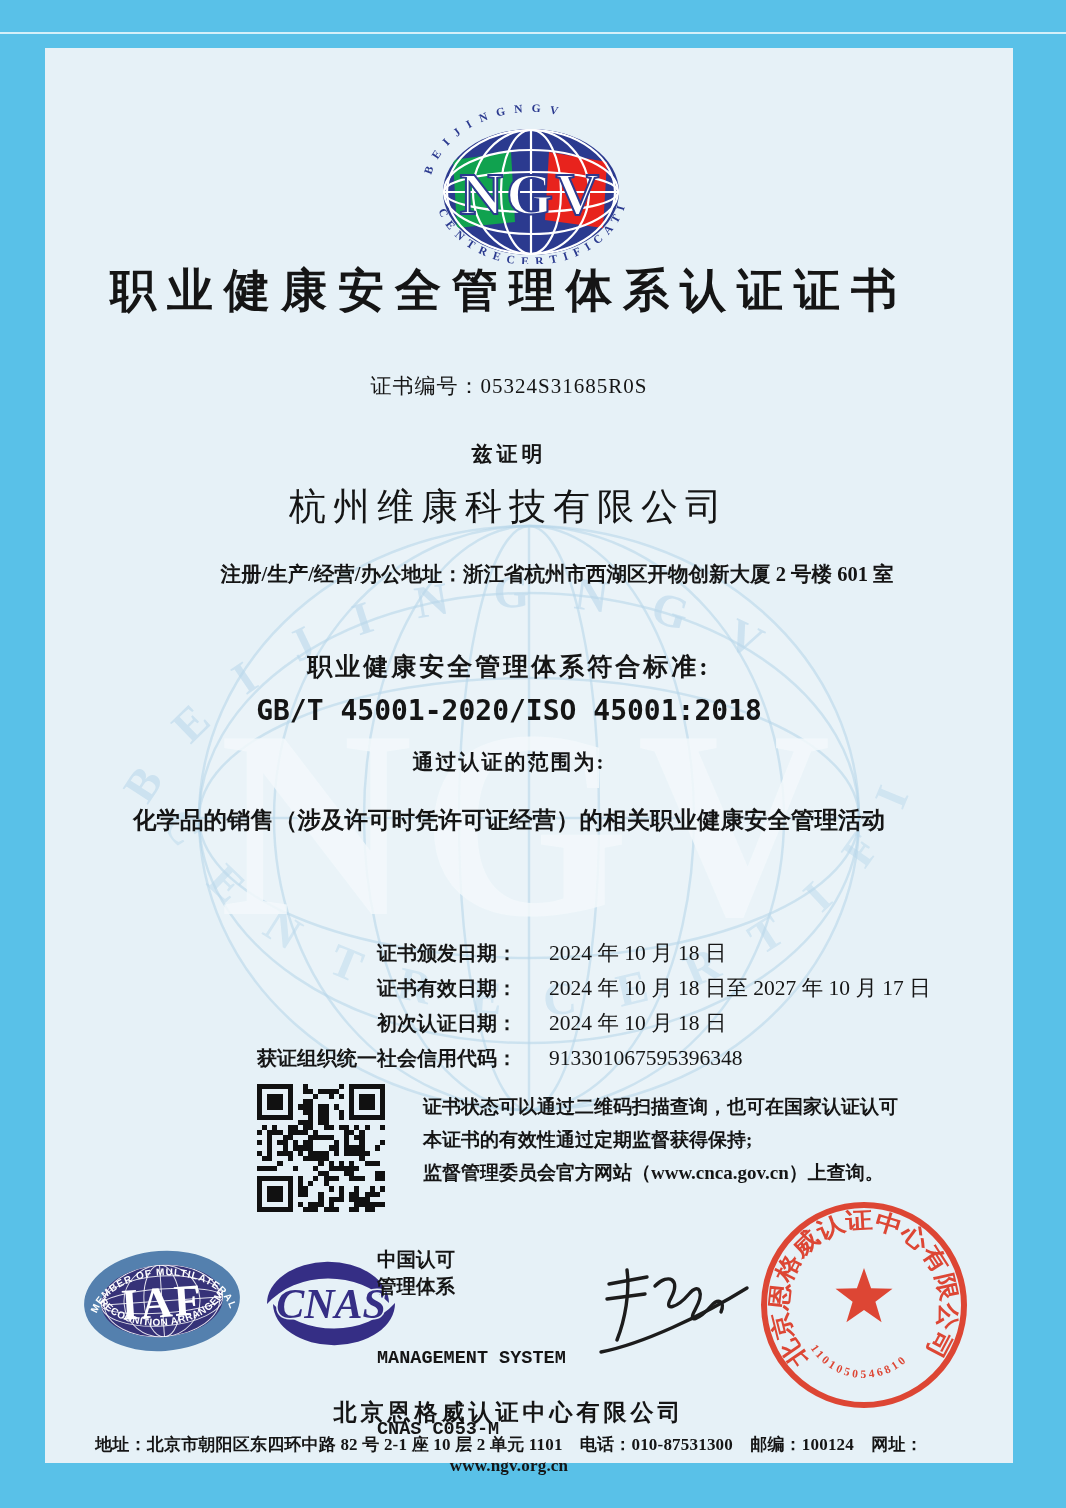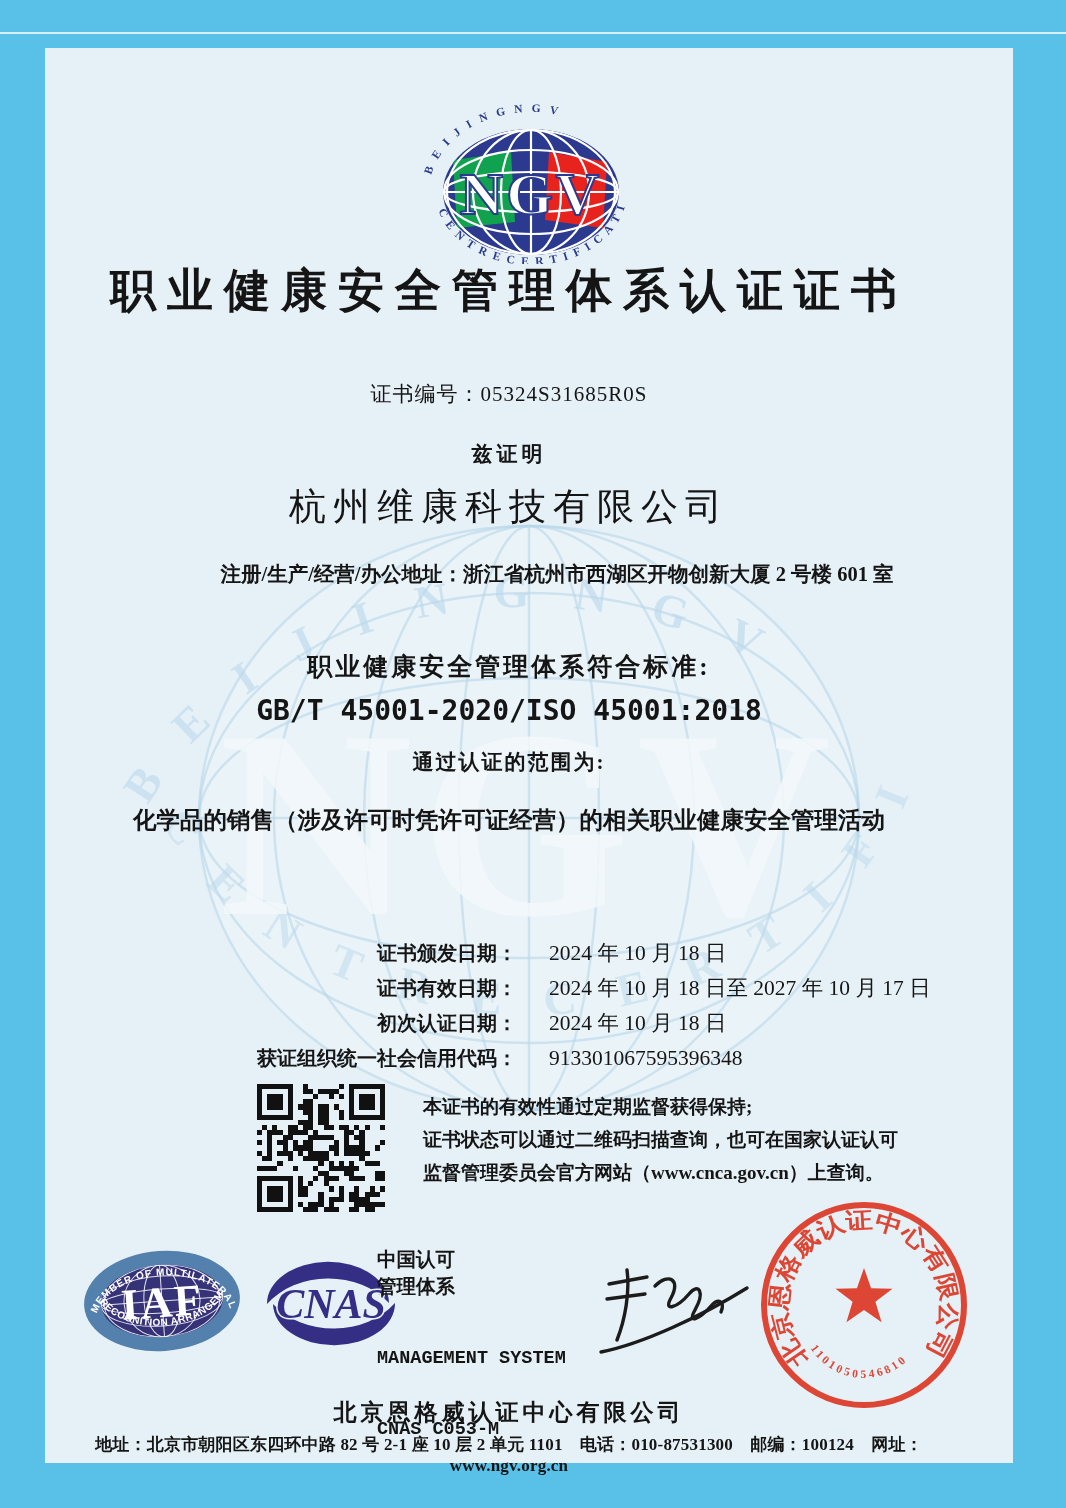--- a/index.html
+++ b/index.html
@@ -13,21 +13,21 @@
   .scanline{position:absolute;left:0;top:32px;width:1066px;height:2px;background:rgba(255,255,255,.75);}
   .page{
     position:absolute;left:45px;top:48px;width:968px;height:1415px;
     background:#e6f1f7;
   }
   .abs{position:absolute;}
   .ctr{left:0;width:928px;text-align:center;}
   .watermark{left:18px;top:418px;width:932px;height:702px;opacity:.55;pointer-events:none;}
   .logo{left:364px;top:40px;width:244px;height:176px;}
   .title{top:212px;font-size:46px;font-weight:bold;letter-spacing:11px;}
-  .certno{top:332px;font-size:21px;letter-spacing:1px;}
+  .certno{top:324px;font-size:21px;letter-spacing:1px;}
   .certify{top:392px;font-size:21px;font-weight:bold;letter-spacing:4px;}
   .company{top:434px;font-size:37px;font-weight:normal;letter-spacing:7px;}
   .addr{top:512px;font-size:20.5px;font-weight:600;padding-left:48px;}
   .stdhead{top:602px;font-size:25px;font-weight:bold;letter-spacing:3px;}
   .stdcode{top:646px;font-size:28px;font-weight:bold;font-family:"DejaVu Sans Mono","Liberation Mono",monospace;letter-spacing:0px;}
   .scopehead{top:700px;font-size:21px;font-weight:bold;letter-spacing:2px;}
   .scope{top:756px;font-size:23.5px;font-weight:bold;}
   .fields{left:0;top:888px;width:968px;}
   .frow{display:flex;line-height:35px;gap:12px;}
   .flabel{width:472px;text-align:right;font-size:20px;font-weight:bold;}
@@ -351,22 +351,22 @@
       <rect x="10.24" y="10.24" width="15.36" height="15.36" fill="#111"></rect>
       <rect x="92.16" y="0" width="35.84" height="35.84" fill="#111"></rect>
       <rect x="97.28" y="5.12" width="25.6" height="25.6" fill="#e6f1f7"></rect>
       <rect x="102.4" y="10.24" width="15.36" height="15.36" fill="#111"></rect>
       <rect x="0" y="92.16" width="35.84" height="35.84" fill="#111"></rect>
       <rect x="5.12" y="97.28" width="25.6" height="25.6" fill="#e6f1f7"></rect>
       <rect x="10.24" y="102.4" width="15.36" height="15.36" fill="#111"></rect>
     </svg>
 
   <div class="abs qrnotes">
+    <div>证书状态可以通过二维码扫描查询，也可在国家认证认可</div>
     <div>本证书的有效性通过定期监督获得保持;</div>
-    <div>证书状态可以通过二维码扫描查询，也可在国家认证认可</div>
     <div>监督管理委员会官方网站（www.cnca.gov.cn）上查询。</div>
   </div>
 
   <svg class="abs iaf" viewBox="0 0 158 102">
     <defs>
       <path id="iaf-top" d="M 12,62 A 68,44 0 0 1 146,62"></path>
       <path id="iaf-bot" d="M 16,46 A 66,42 0 0 0 142,46"></path>
       <clipPath id="iaf-clip">
           <ellipse cx="79" cy="51" rx="61" ry="36"></ellipse>
         </clipPath>

